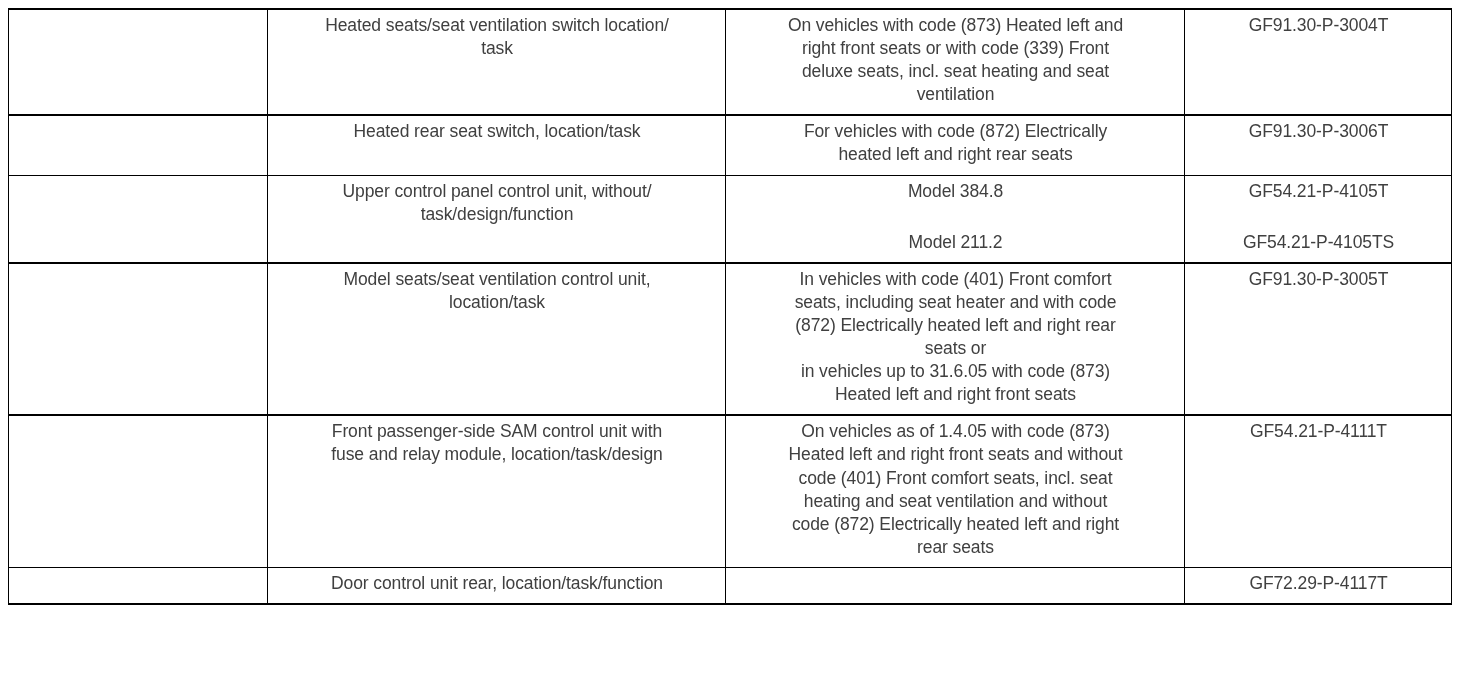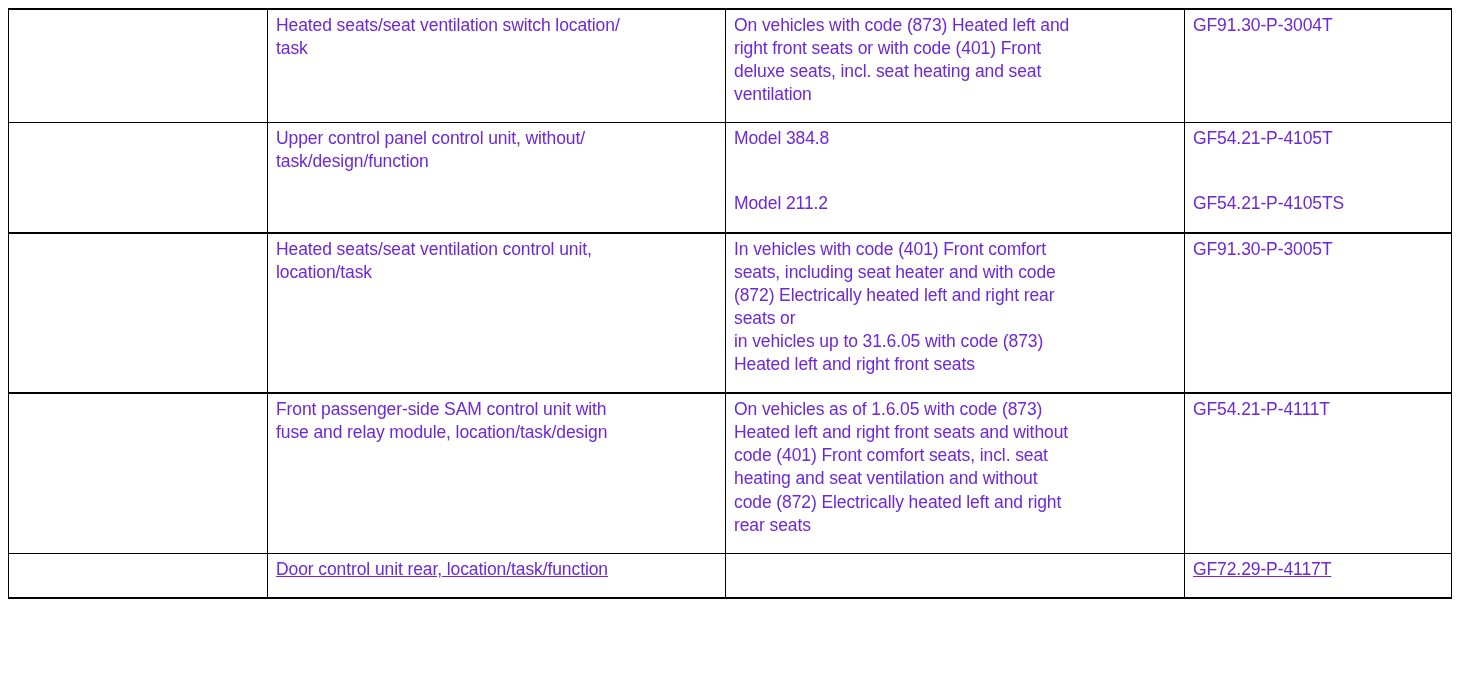--- a/index.html
+++ b/index.html
@@ -25,39 +25,40 @@
     left: 8px;
     top: 8px;
     width: 1443px;
     border-collapse: collapse;
     table-layout: fixed;
     background: #ffffff;
   }
   table.doc-table td {
     border: 1px solid #000000;
     vertical-align: top;
-    padding: 4px 7px 16px 8px;
+    padding: 4px 7px 8px 8px;
     font-size: 17.5px;
     line-height: 1.32;
     font-family: "Liberation Sans", sans-serif;
-    color: #6d28d9;
+    color: #404040;
     letter-spacing: -0.1px;
+    text-align: center;
   }
   
   col.c-ref    { width: 259px; }
   col.c-title  { width: 458px; }
   col.c-cond   { width: 459px; }
   col.c-doc    { width: 267px; }
 
   
   tr.hr-top > td { border-top-width: 2px; }
-  tr.hr-bot > td { border-bottom-width: 2px; text-decoration: underline; }
+  tr.hr-bot > td { border-bottom-width: 2px; }
 
   .cell-text { white-space: pre-line; display: block; }
-  .cell-text.second { margin-top: 42px; display: block; }
+  .cell-text.second { margin-top: 28px; display: block; }
 
   td.ref-col { padding: 0; }
 </style>
 </head>
 <body>
 
 <div class="page">
 
   <table class="doc-table">
     <colgroup>
@@ -69,50 +70,63 @@
     <tbody>
 
       <tr class="hr-top">
         <td class="ref-col"></td>
         <td>
             <span class="cell-text">Heated seats/seat ventilation switch location/
 task</span>
           </td>
         <td>
             <span class="cell-text">On vehicles with code (873) Heated left and
-right front seats or with code (401) Front
+right front seats or with code (339) Front
 deluxe seats, incl. seat heating and seat
 ventilation</span>
           </td>
         <td>
             <span class="cell-text">GF91.30-P-3004T</span>
           </td>
       </tr>
 
+      <tr class="hr-top">
+        <td class="ref-col"></td>
+        <td>
+            <span class="cell-text">Heated rear seat switch, location/task</span>
+          </td>
+        <td>
+            <span class="cell-text">For vehicles with code (872) Electrically
+heated left and right rear seats</span>
+          </td>
+        <td>
+            <span class="cell-text">GF91.30-P-3006T</span>
+          </td>
+      </tr>
 
       <tr>
         <td class="ref-col"></td>
         <td>
             <span class="cell-text">Upper control panel control unit, without/
 task/design/function</span>
           </td>
         <td>
           <span class="cell-text">Model 384.8</span>
           <span class="cell-text second">Model 211.2</span>
         </td>
         <td>
           <span class="cell-text">GF54.21-P-4105T</span>
           <span class="cell-text second">GF54.21-P-4105TS</span>
         </td>
       </tr>
 
       <tr class="hr-top">
         <td class="ref-col"></td>
         <td>
-            <span class="cell-text">Heated seats/seat ventilation control unit,
+            <span class="cell-text">Model seats/seat ventilation control unit,
 location/task</span>
           </td>
         <td>
             <span class="cell-text">In vehicles with code (401) Front comfort
 seats, including seat heater and with code
 (872) Electrically heated left and right rear
 seats or
 in vehicles up to 31.6.05 with code (873)
 Heated left and right front seats</span>
           </td>
@@ -121,21 +135,21 @@
           </td>
       </tr>
 
       <tr class="hr-top">
         <td class="ref-col"></td>
         <td>
             <span class="cell-text">Front passenger-side SAM control unit with
 fuse and relay module, location/task/design</span>
           </td>
         <td>
-            <span class="cell-text">On vehicles as of 1.6.05 with code (873)
+            <span class="cell-text">On vehicles as of 1.4.05 with code (873)
 Heated left and right front seats and without
 code (401) Front comfort seats, incl. seat
 heating and seat ventilation and without
 code (872) Electrically heated left and right
 rear seats</span>
           </td>
         <td>
             <span class="cell-text">GF54.21-P-4111T</span>
           </td>
       </tr>

